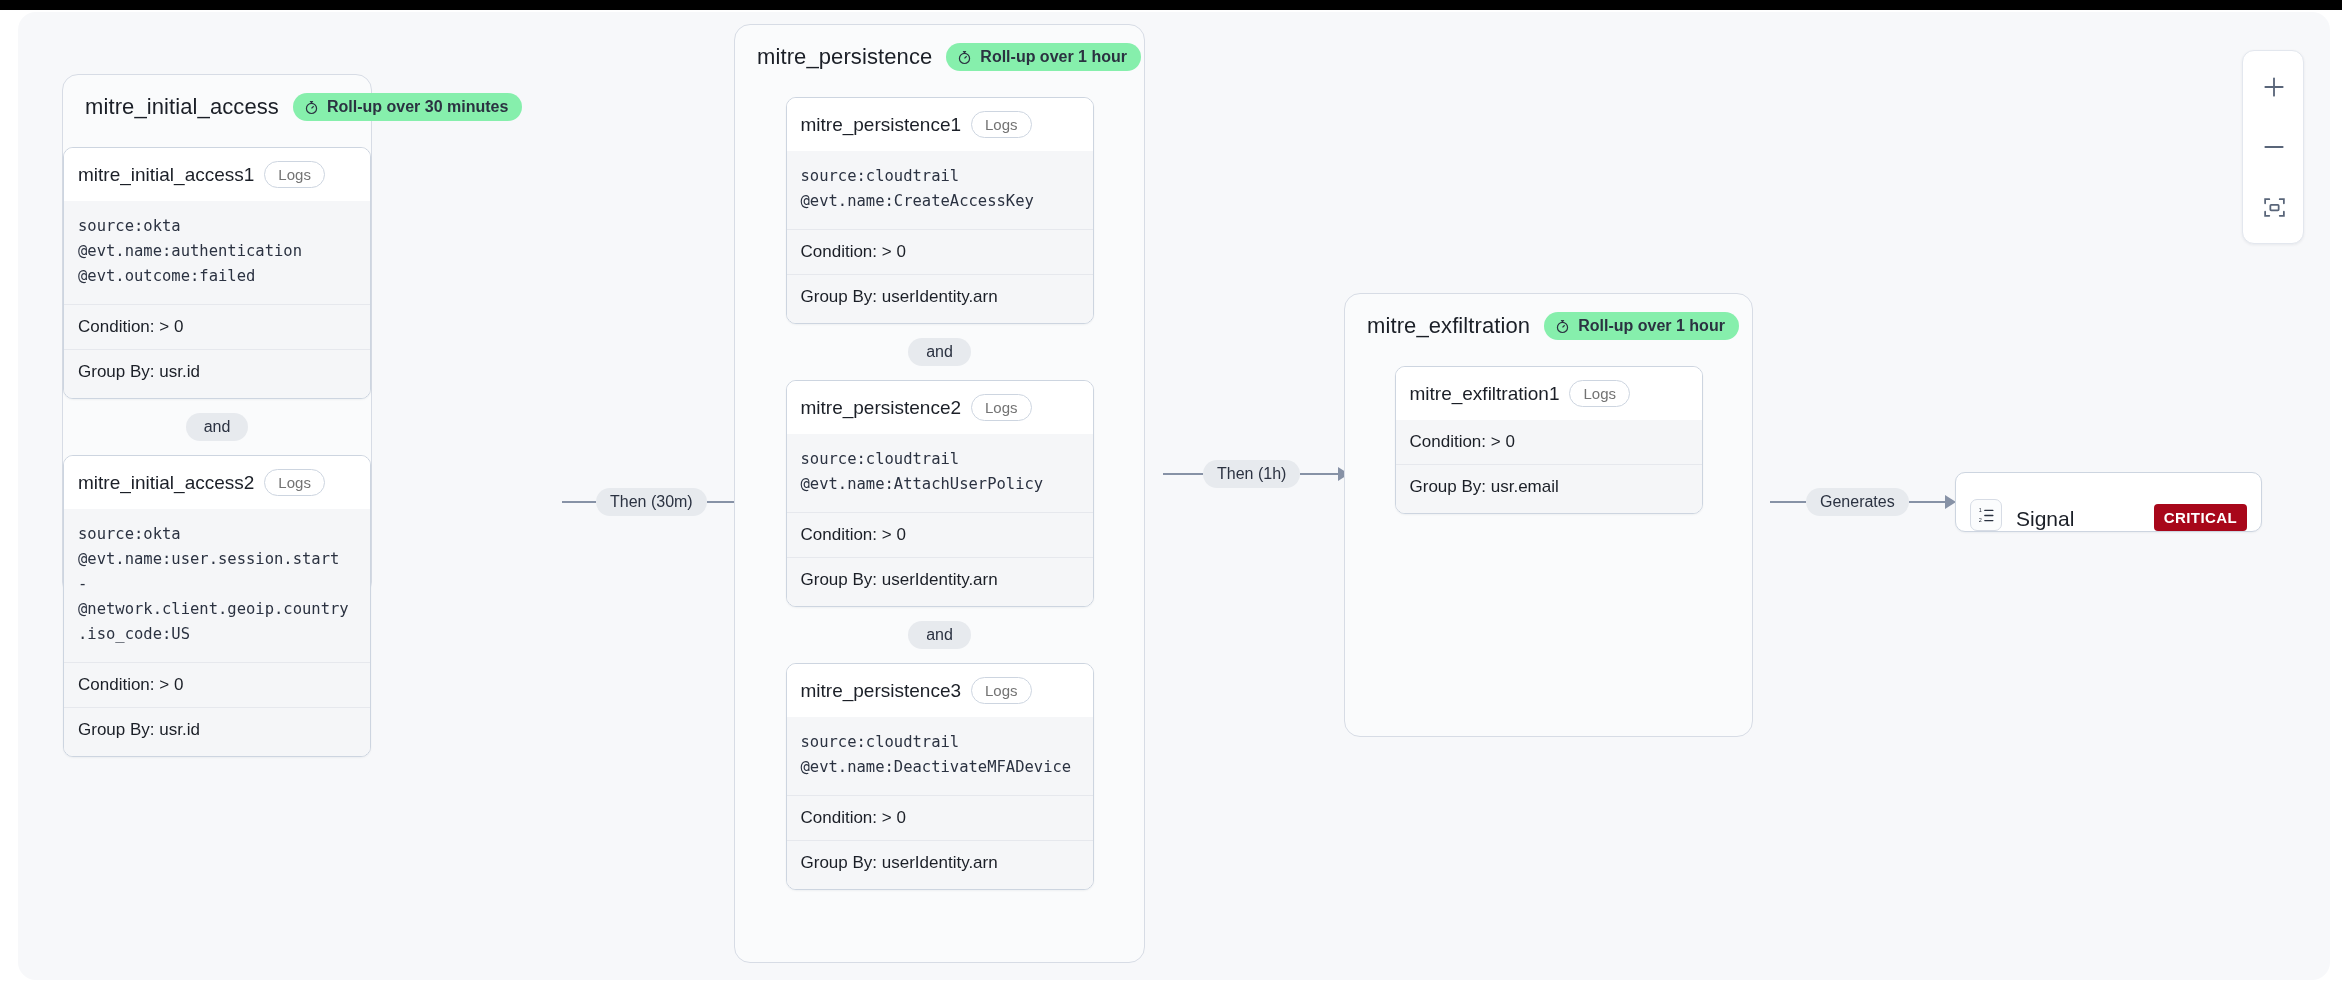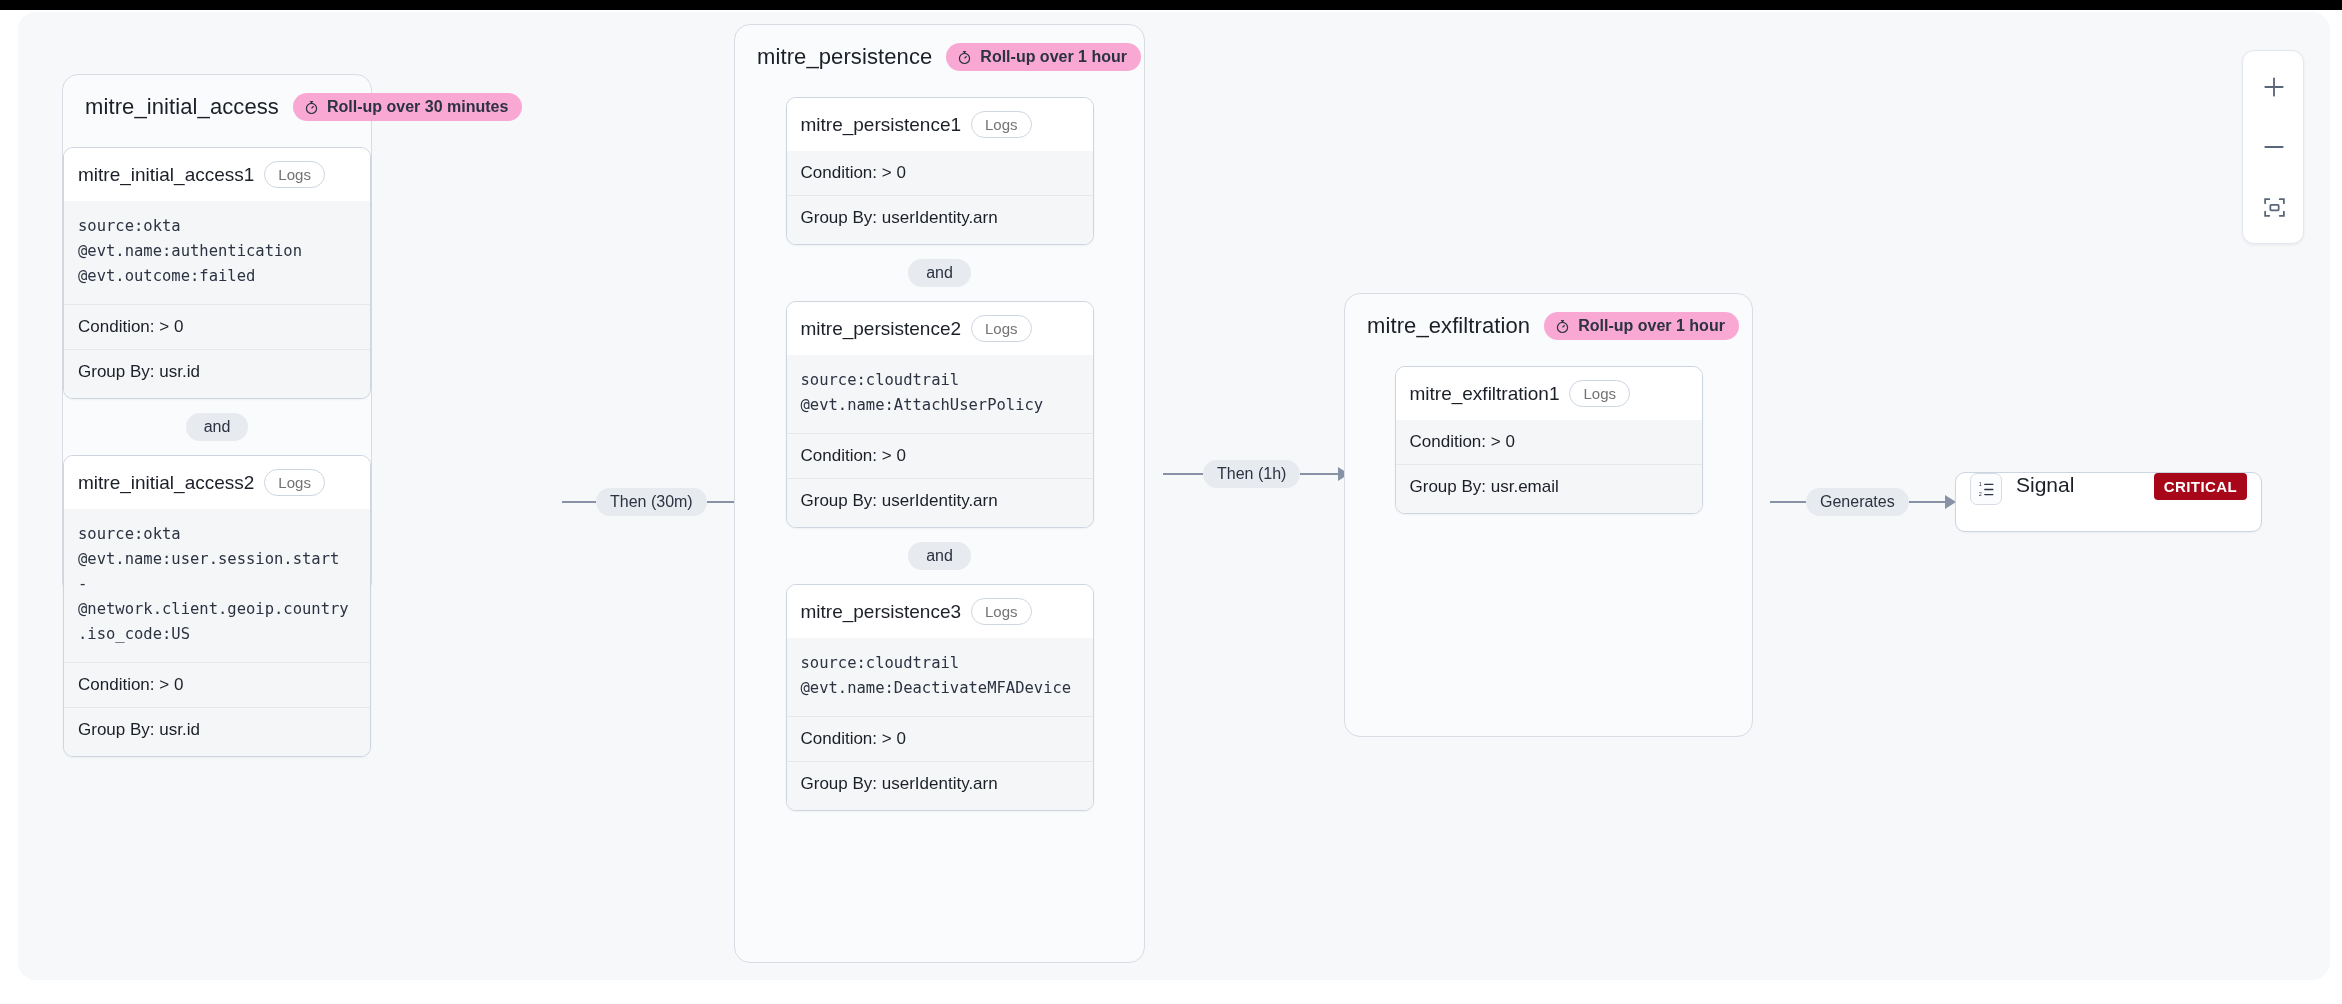--- a/index.html
+++ b/index.html
@@ -47,21 +47,21 @@
   .group-title {
     font-size: 22px;
     color: #1b1f27;
     letter-spacing: 0.1px;
     white-space: nowrap;
   }
   .rollup-badge {
     display: inline-flex;
     align-items: center;
     gap: 8px;
-    background: #f9a8d4;
+    background: #86efac;
     border-radius: 999px;
     padding: 5px 14px 5px 11px;
     font-size: 16px;
     font-weight: bold;
     color: #2b3241;
     white-space: nowrap;
   }
   .rollup-badge svg { display: block; }
 
   .group-body {
@@ -161,21 +161,21 @@
   #signal-node {
     position: absolute;
     left: 1937px;
     top: 460px;
     width: 307px;
     height: 60px;
     background: #ffffff;
     border: 1px solid #cdd5e0;
     border-radius: 10px;
     display: flex;
-    align-items: flex-start;
+    align-items: flex-end;
     padding: 0 14px;
     gap: 14px;
     box-shadow: 0 1px 2px rgba(20,30,50,0.05);
   }
   .signal-icon {
     width: 32px; height: 32px;
     border: 1px solid #d7dce5;
     border-radius: 7px;
     background: #fbfcfd;
     display: flex;
@@ -296,20 +296,21 @@
       </span>
     </div>
     <div class="group-body">
 
       <div class="qcard">
         <div class="qcard-head">
           <span class="qcard-name">mitre_persistence1</span>
           <span class="logs-chip">Logs</span>
         </div>
         <div class="qcard-body">
+          <div class="q-query">source:cloudtrail @evt.name:CreateAccessKey</div>
           <div class="q-row">Condition: &gt; 0</div>
           <div class="q-row">Group By: userIdentity.arn</div>
         </div>
       </div>
 
       <div class="and-pill">and</div>
 
       <div class="qcard">
         <div class="qcard-head">
           <span class="qcard-name">mitre_persistence2</span>

